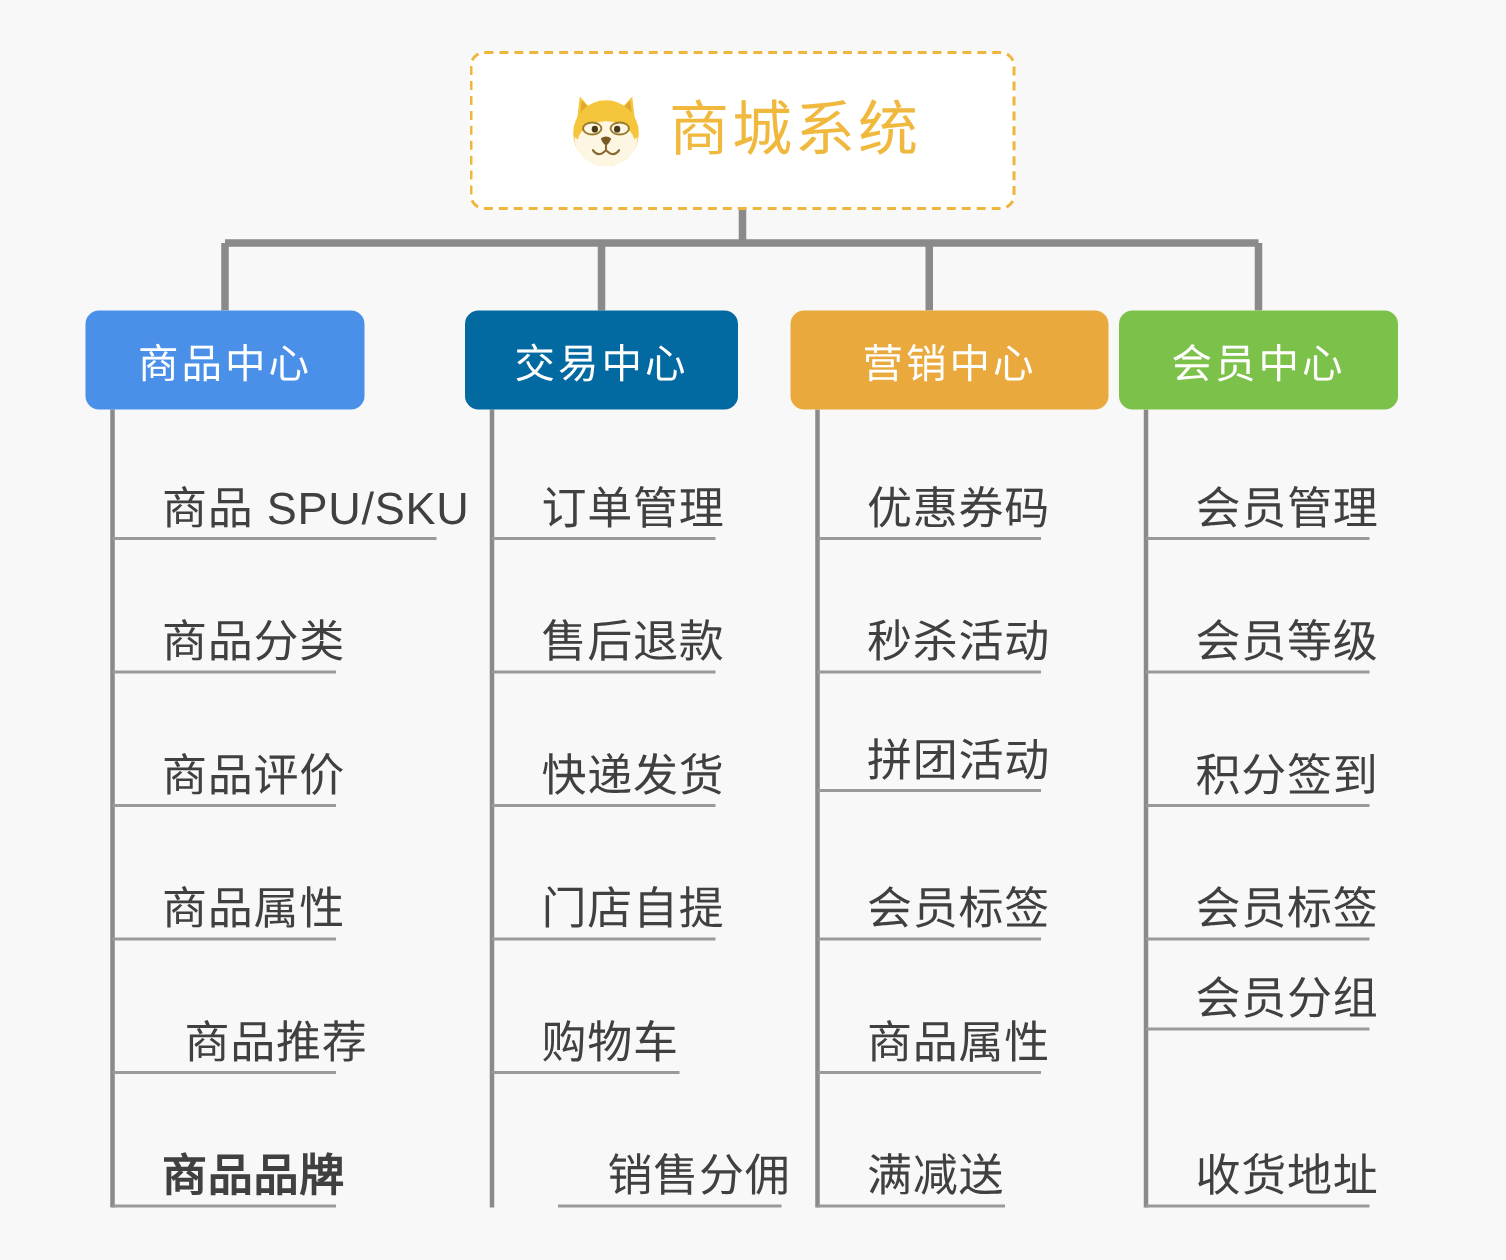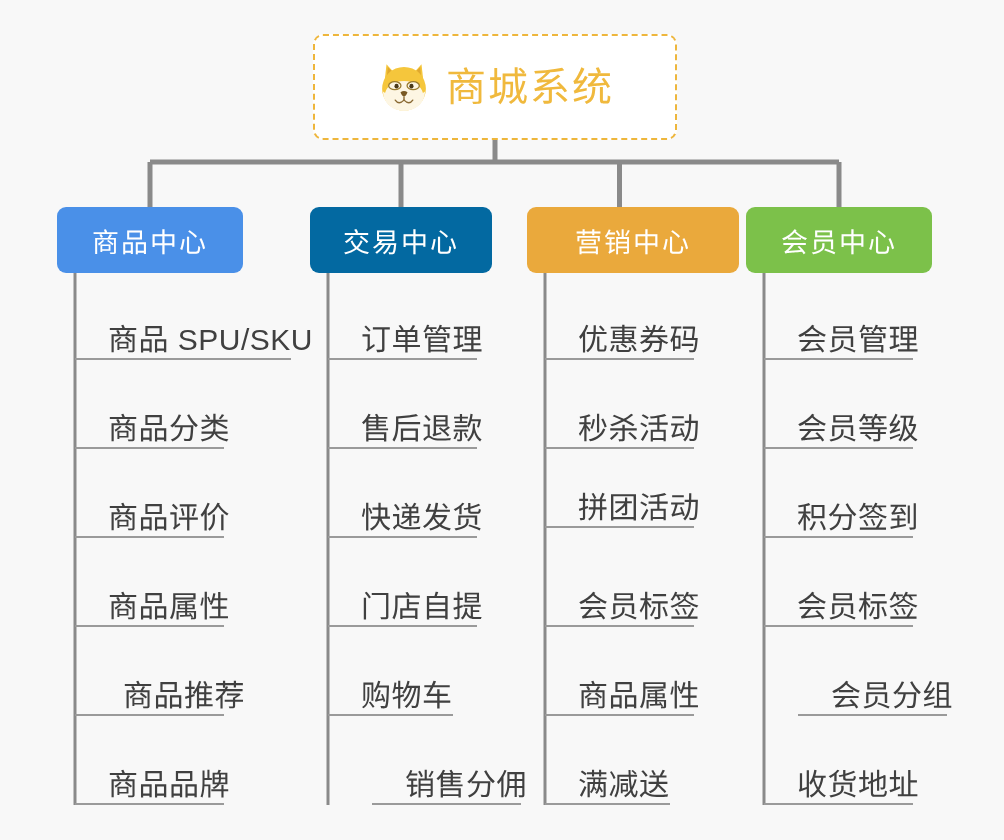--- a/index.html
+++ b/index.html
@@ -147,21 +147,21 @@
       </div>
       <div class="leaf" style="left: 75px; top: 494px; width: 149px;">
         <span class="leaf-label">商品评价</span>
       </div>
       <div class="leaf" style="left: 75px; top: 583px; width: 149px;">
         <span class="leaf-label">商品属性</span>
       </div>
       <div class="leaf" style="left: 75px; top: 672px; width: 149px; padding-left: 48px;">
         <span class="leaf-label">商品推荐</span>
       </div>
-      <div class="leaf" style="left: 75px; top: 761px; width: 149px;">
+      <div class="leaf" style="left: 75px; top: 761px; width: 149px; font-weight: bold;">
         <span class="leaf-label">商品品牌</span>
       </div>
       <div class="cat-box" style="left: 310px; top: 207px; width: 182px; background: #0369a1;">
         <span>交易中心</span>
       </div>
       <div class="leaf" style="left: 328px; top: 316px; width: 149px;">
         <span class="leaf-label">订单管理</span>
       </div>
       <div class="leaf" style="left: 328px; top: 405px; width: 149px;">
         <span class="leaf-label">售后退款</span>
@@ -207,21 +207,21 @@
       </div>
       <div class="leaf" style="left: 764px; top: 405px; width: 149px;">
         <span class="leaf-label">会员等级</span>
       </div>
       <div class="leaf" style="left: 764px; top: 494px; width: 149px;">
         <span class="leaf-label">积分签到</span>
       </div>
       <div class="leaf" style="left: 764px; top: 583px; width: 149px;">
         <span class="leaf-label">会员标签</span>
       </div>
-      <div class="leaf" style="left: 764px; top: 672px; width: 149px; margin-left: 34px;">
+      <div class="leaf" style="left: 764px; top: 643px; width: 149px;">
         <span class="leaf-label">会员分组</span>
       </div>
       <div class="leaf" style="left: 764px; top: 761px; width: 149px;">
         <span class="leaf-label">收货地址</span>
       </div>
     </div>
 
 </div>
 
 </body></html>

